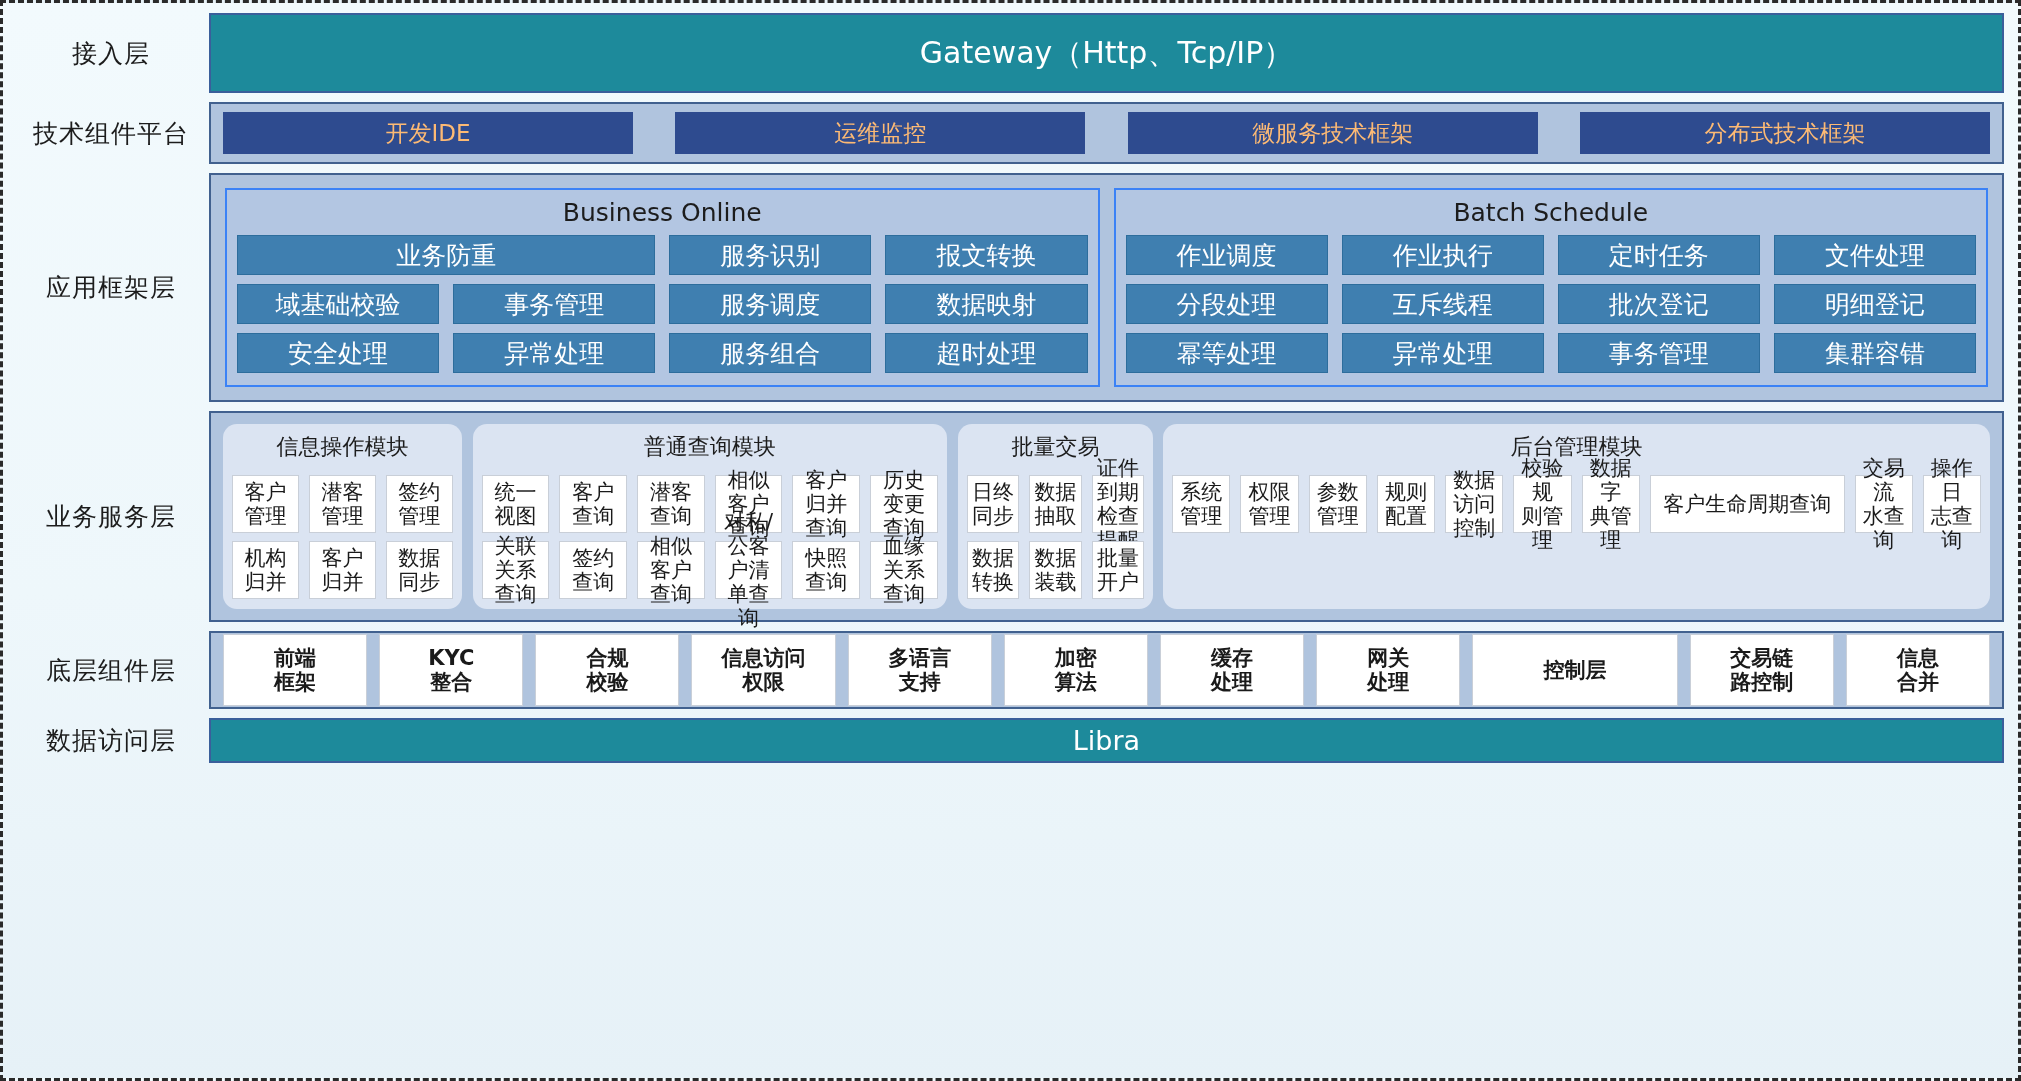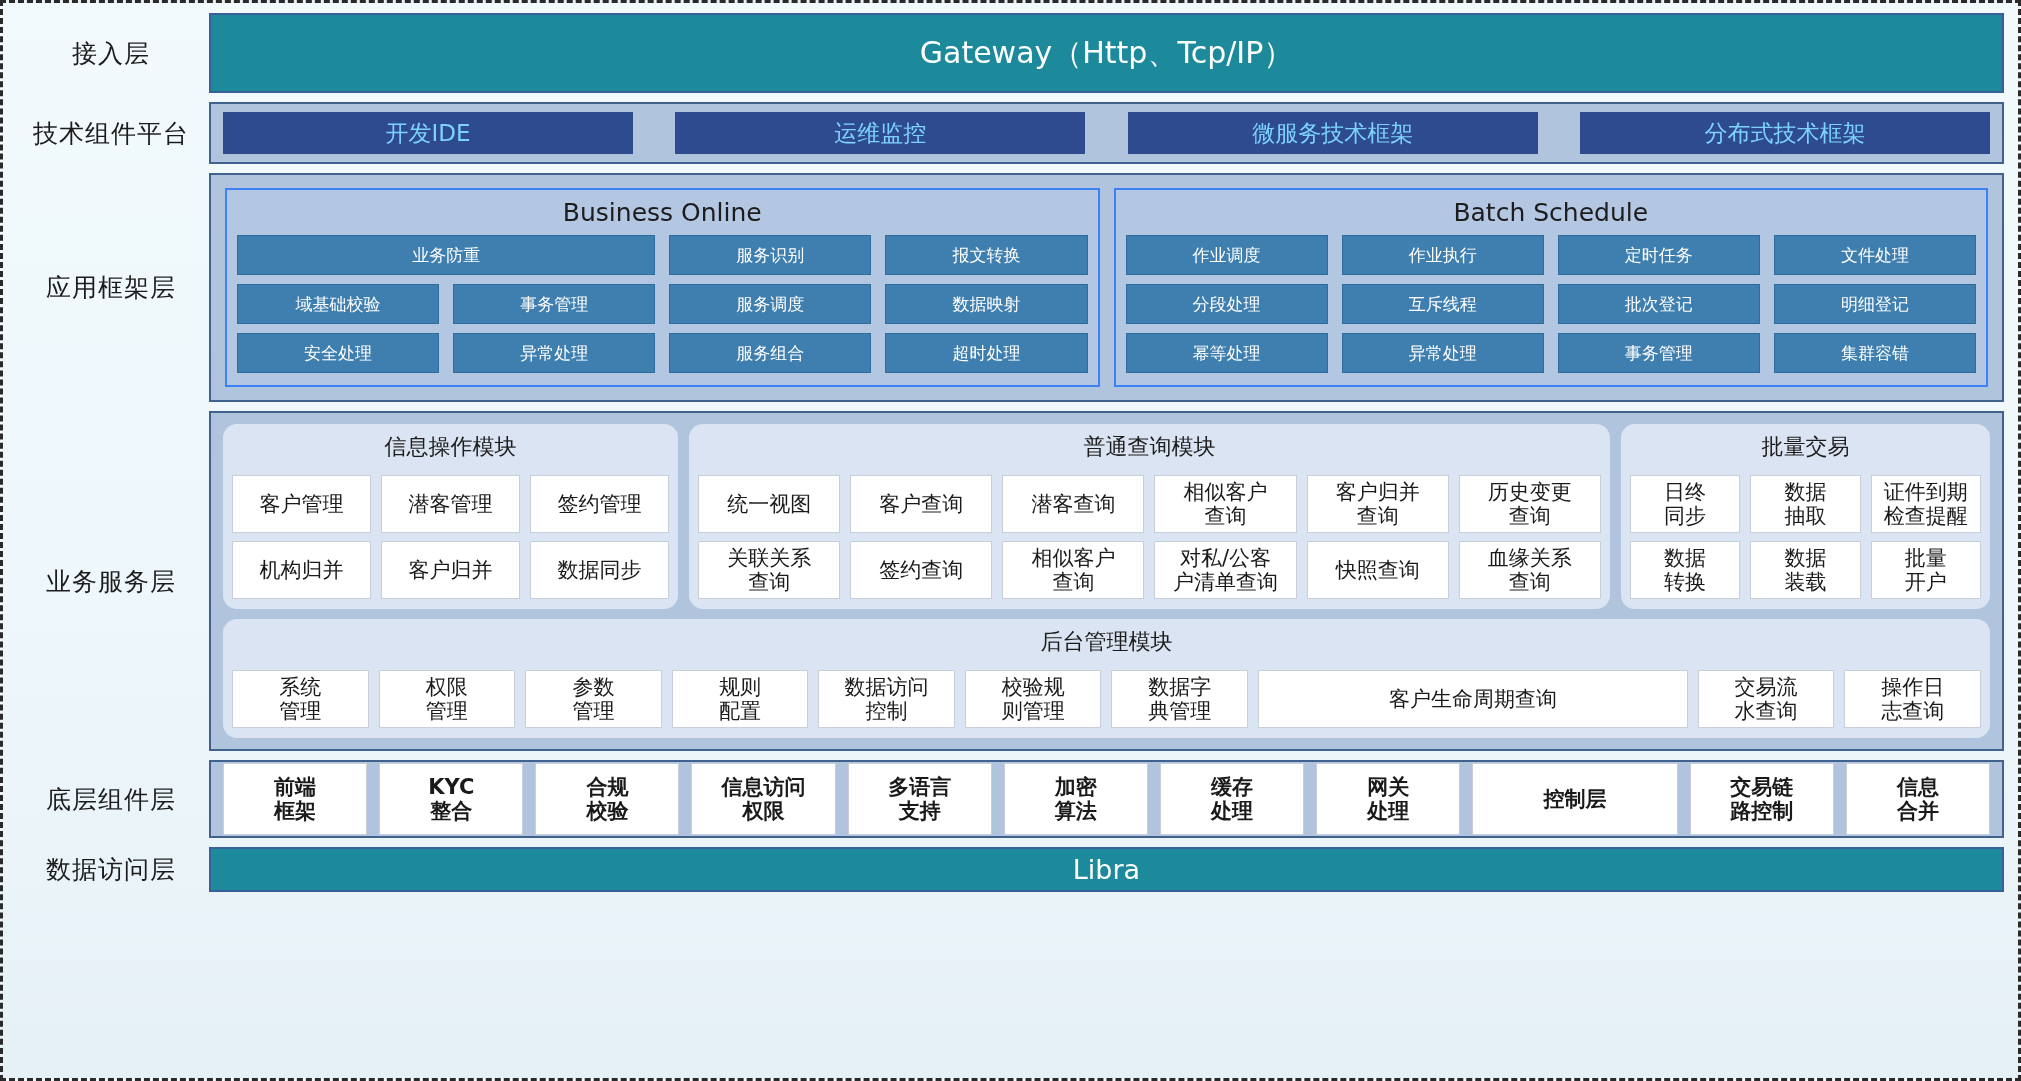--- a/index.html
+++ b/index.html
@@ -42,21 +42,21 @@
 
   
   .panel{
     background:#b0c4de;
     border:2px solid #41618f;
     padding:10px 12px;
   }
   #tech-panel{ display:flex; gap:0; justify-content:space-between; height:62px; align-items:center; }
   .tech-chip{
     background:#2e4b8f;
-    color:#7dd3fc;
+    color:#fdba74;
     font-size:23px;
     height:42px;
     width:23.2%;
     display:flex; align-items:center; justify-content:center;
     font-family:"DejaVu Sans",sans-serif;
   }
 
   
   #app-panel{ display:flex; gap:14px; padding:13px 14px; }
   .subpanel{
@@ -75,27 +75,27 @@
     display:grid;
     grid-template-columns:repeat(4,1fr);
     gap:9px 14px;
   }
   .chip{
     background:#3f7fb0;
     border:1px solid #2d6d9c;
     color:#ffffff;
     height:40px;
     display:flex; align-items:center; justify-content:center;
-    font-size:17px;
+    font-size:25px;
     font-family:"DejaVu Sans",sans-serif;
   }
   .span2{ grid-column:span 2; }
 
   
-  #biz-panel{ padding:11px 12px; display:flex; flex-direction:column; gap:10px; }
+  #biz-panel{ padding:11px 12px; display:flex; flex-direction:row; gap:10px; }
   #biz-top{ display:flex; gap:11px; align-items:stretch; }
   .card{
     background:#dbe4f2;
     border-radius:14px;
     padding:6px 9px 10px 9px;
     display:flex; flex-direction:column;
   }
   .card-title{
     text-align:center; font-size:22px; color:#1c1c1c; padding:2px 0 7px 0;
     font-family:"DejaVu Sans",sans-serif;

